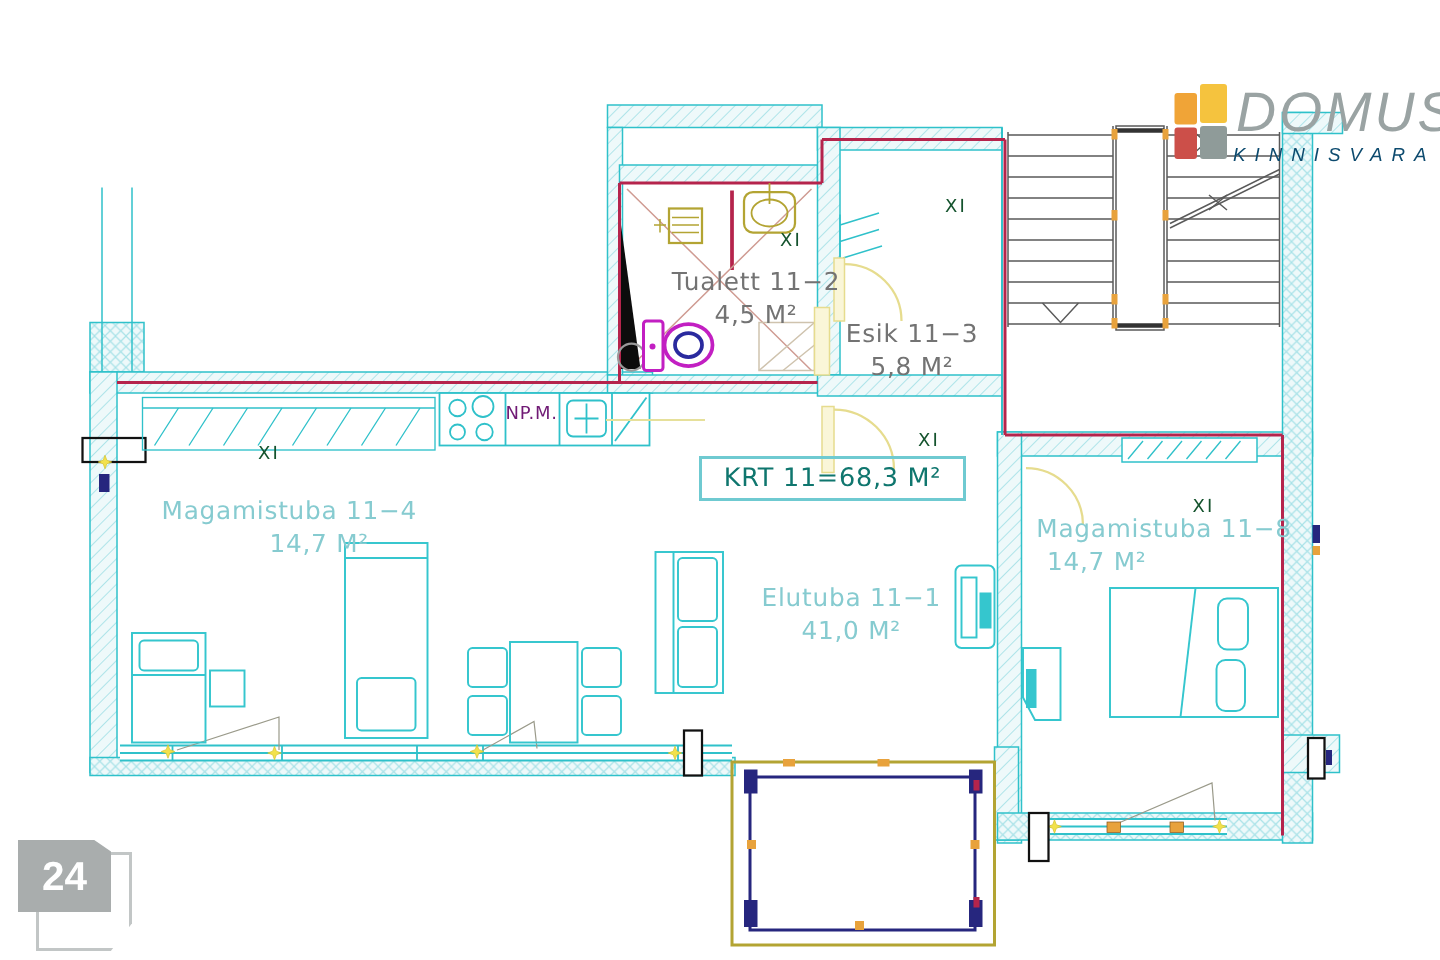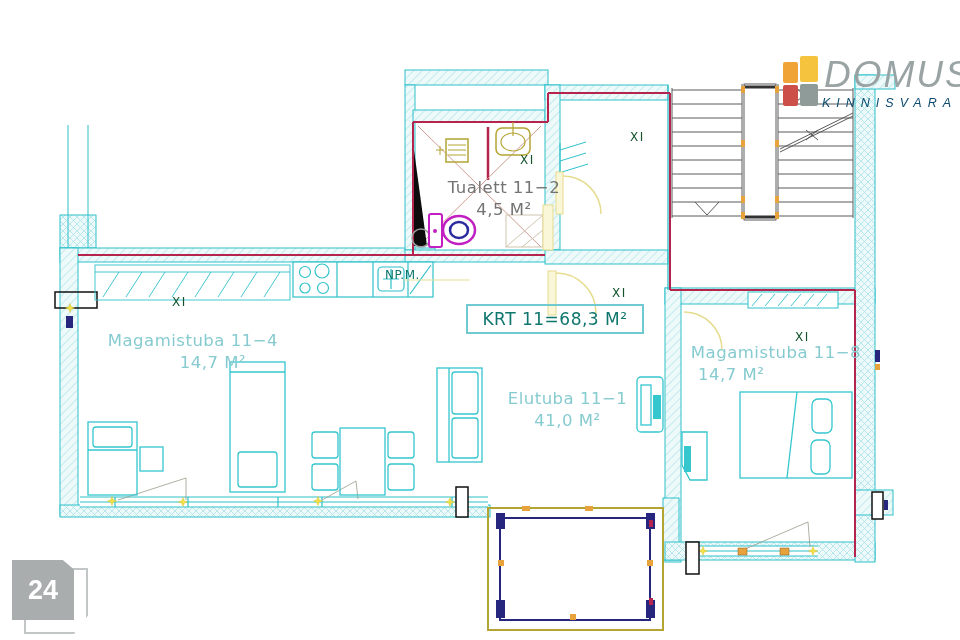--- a/index.html
+++ b/index.html
@@ -5,39 +5,39 @@
   html,body{margin:0;padding:0;background:#ffffff;}
   #app{position:relative;width:960px;height:640px;background:#ffffff;overflow:hidden;
        font-family:"DejaVu Sans",sans-serif;}
   svg{position:absolute;left:0;top:0;}
   .lbl{position:absolute;text-align:center;color:#86cbd0;letter-spacing:0.5px;line-height:1.35;}
   .lbl .nm,.lbl .ar{font-size:16.5px;white-space:nowrap;}
   .bright{color:#737373;}
   .align-left{text-align:left;padding-left:8px;}
   .shift-left{transform:translateX(-32px);}
   .xi{position:absolute;color:#14532d;font-size:12px;letter-spacing:1.5px;}
-  .npm{position:absolute;left:337px;top:268px;color:#0f766e;font-size:12px;letter-spacing:0.5px;padding-left:48px;}
+  .npm{position:absolute;left:337px;top:268px;color:#701a75;font-size:12px;letter-spacing:0.5px;}
   .krt{position:absolute;left:466px;top:304px;width:174px;height:26px;border:2px solid #6fcad1;
        color:#0f766e;font-size:17px;line-height:26px;text-align:center;letter-spacing:0.5px;}
   
   .logo{position:absolute;left:778px;top:52px;width:180px;height:62px;font-style:italic;}
   .logo .tile{position:absolute;border-radius:2px;}
   .t1{left:5px;top:10px;width:15px;height:21px;background:#f0a437;}
   .t2{left:5px;top:33px;width:15px;height:21px;background:#cc4f49;}
   .t3{left:22px;top:4px;width:18px;height:26px;background:#f5c33e;}
   .t4{left:22px;top:32px;width:18px;height:22px;background:#8f9b99;}
   .logo-name{position:absolute;left:46px;top:2px;font-family:"Liberation Sans",sans-serif;
        font-size:37px;color:#9aa3a3;letter-spacing:2px;}
   .logo-sub{position:absolute;left:44px;top:44px;font-family:"Liberation Sans",sans-serif;
        font-size:12.5px;color:#0c4a6e;letter-spacing:6px;}
   
   .badge{position:absolute;left:6px;top:556px;width:82px;height:82px;}
   .badge-back{position:absolute;left:18px;top:12px;width:60px;height:62px;background:#ffffff;
        border:2px solid #c2c6c6;clip-path:polygon(0 0,100% 0,100% 72%,78% 100%,0 100%);}
-  .badge-front{position:absolute;left:6px;top:4px;width:62px;height:60px;background:#a9adad;
+  .badge-front{position:absolute;left:6px;top:4px;width:62px;height:48px;background:#a9adad;
        clip-path:polygon(0 0,82% 0,100% 16%,100% 100%,0 100%);
        display:flex;align-items:center;justify-content:center;}
   .badge-front span{color:#ffffff;font-family:"Liberation Sans",sans-serif;
        font-size:27px;font-weight:bold;}
 </style>
 </head>
 <body>
 
 <div id="app">
 
@@ -242,20 +242,24 @@
     <use href="#star" x="70" y="308"></use>
     <rect x="66" y="316" width="7" height="12" fill="#26267e"></rect>
   </g>
 </svg>
 
   <div class="lbl bright" style="left:428px;top:177px;width:152px;">
     <div class="nm">Tualett 11−2</div>
     <div class="ar">4,5 M²</div>
   </div>
 
+  <div class="lbl bright" style="left:548px;top:212px;width:120px;">
+    <div class="nm">Esik 11−3</div>
+    <div class="ar">5,8 M²</div>
+  </div>
 
   <div class="lbl" style="left:88px;top:330px;width:190px;text-align:right;">
     <div class="nm">Magamistuba 11−4</div>
     <div class="ar shift-left">14,7 M²</div>
   </div>
 
   <div class="lbl" style="left:690px;top:342px;width:172px;">
     <div class="nm">Magamistuba 11−8</div>
     <div class="ar align-left">14,7 M²</div>
   </div>

